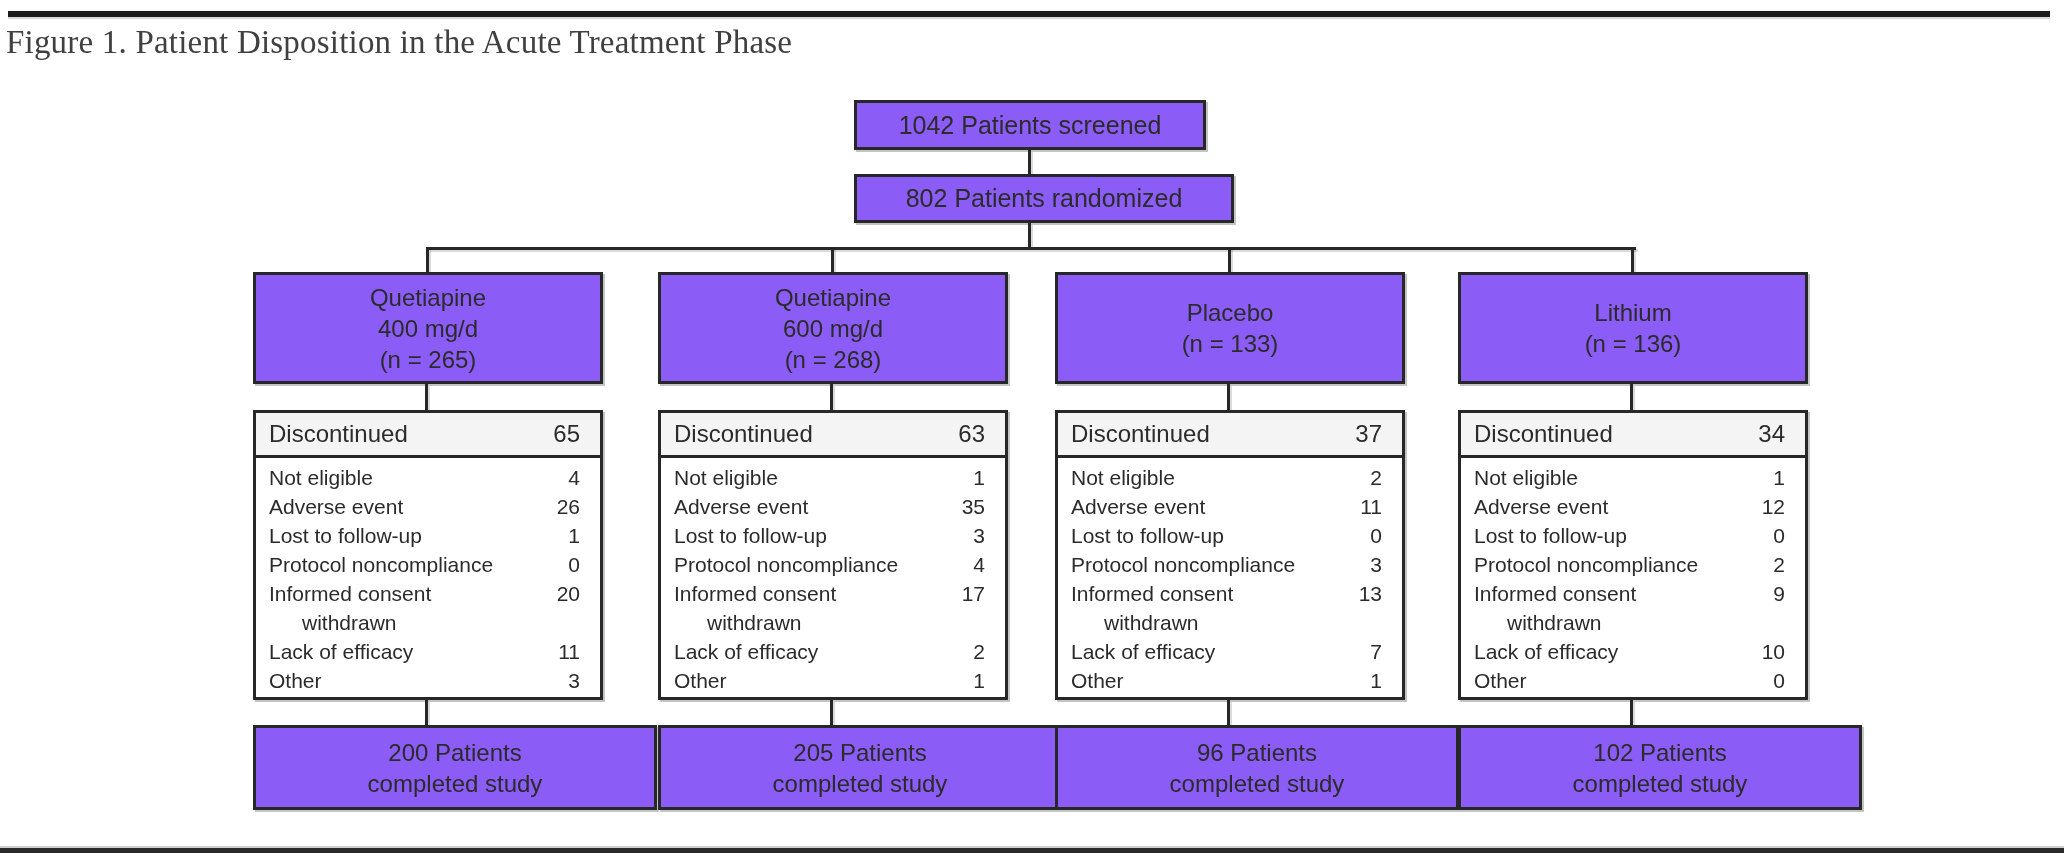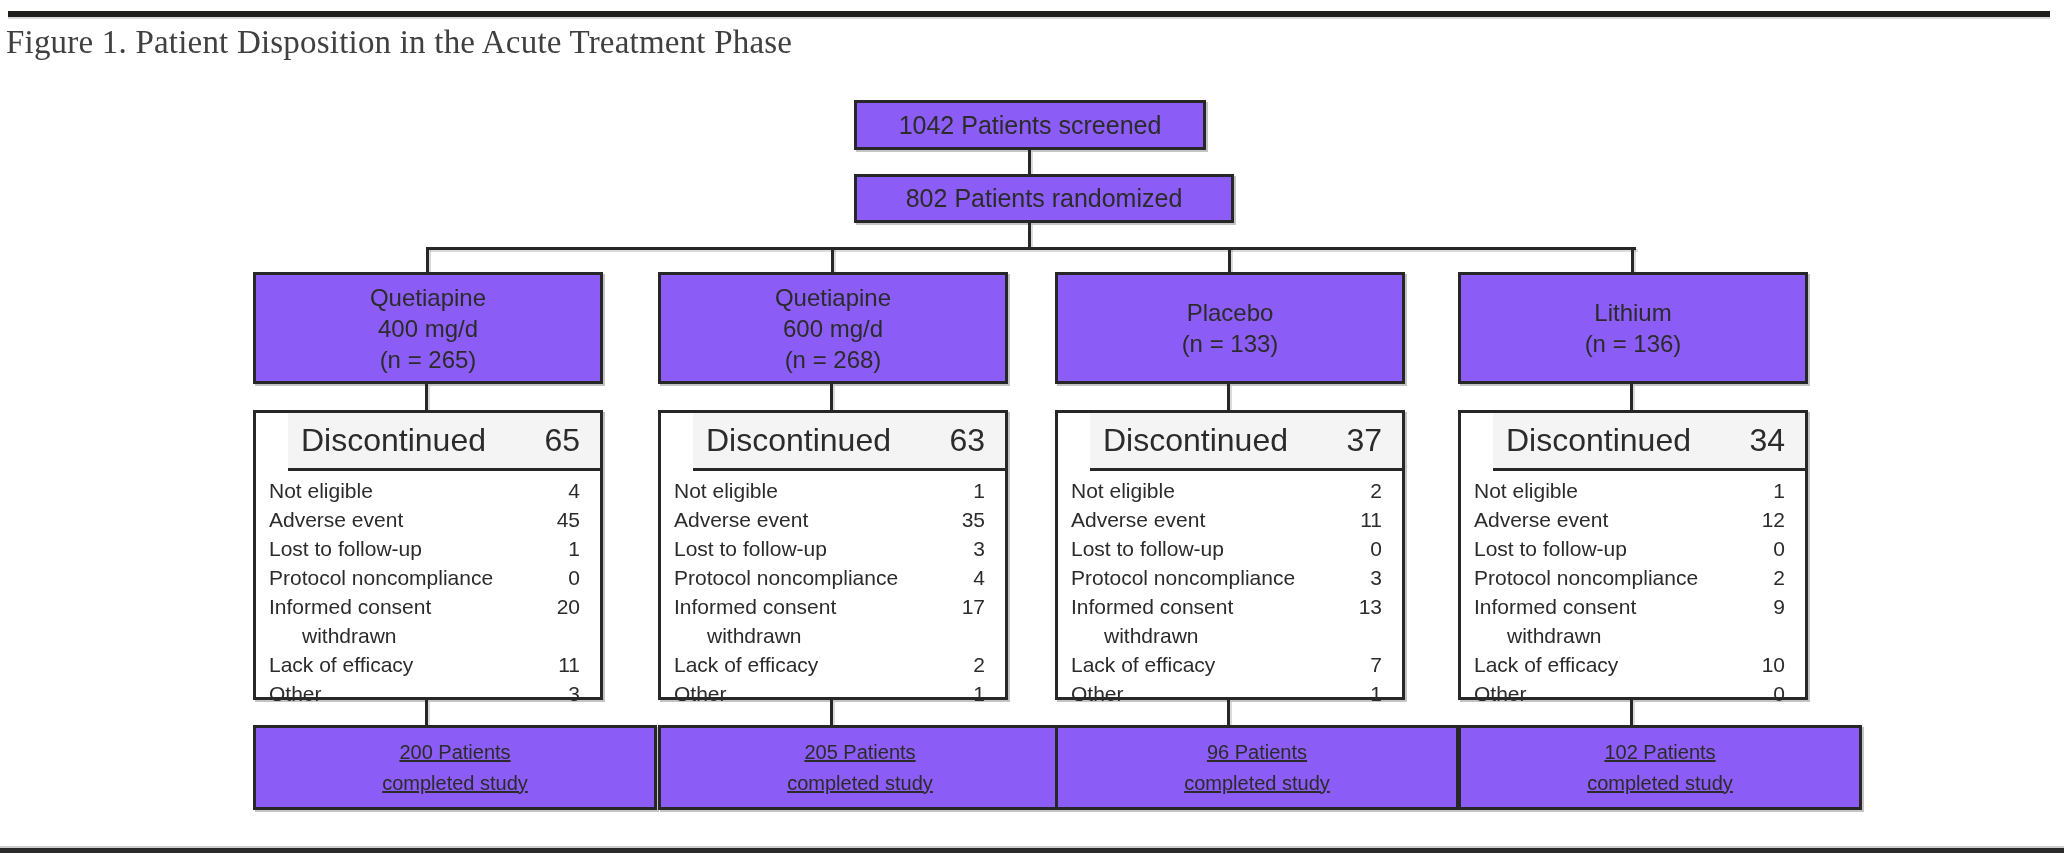--- a/index.html
+++ b/index.html
@@ -65,33 +65,33 @@
   .arm-box   { left: 0; top: 0; width: 350px; height: 112px; font-size: 24px; line-height: 31px; }
   .drop      { left: 172px; }
   .drop-a    { top: 112px; height: 26px; }
   .drop-b    { top: 428px; height: 25px; }
 
   .dtable {
     position: absolute; left: 0; top: 138px; width: 350px; height: 290px;
     background: #ffffff; border: 3px solid #272727; box-shadow: 2px 2px 0 #c4c4c4;
   }
   .t-header {
-    height: 58px; background: #f4f4f4; border-bottom: 3px solid #272727;
+    height: 45px; background: #f4f4f4; border-bottom: 3px solid #272727;
     display: flex; justify-content: space-between; align-items: center;
-    padding: 0 20px 0 13px; font-size: 32px; margin-left: 32px;
+    padding: 0 20px 0 13px; font-size: 24px;
   }
   .t-body { padding-top: 5px; font-size: 21px; }
   .row {
     display: flex; justify-content: space-between; align-items: flex-start;
     padding: 0 20px 0 13px; line-height: 29px;
   }
   .row .lbl .l1, .row .lbl .l2 { display: block; }
   .row .lbl .l2 { padding-left: 33px; }
 
-  .completed { left: 0; top: 453px; width: 404px; height: 85px; font-size: 20px; line-height: 31px; text-decoration: underline; }
+  .completed { left: 0; top: 453px; width: 404px; height: 85px; font-size: 24px; line-height: 31px; }
 </style>
 </head>
 <body>
 
 <div class="page">
 
   <div class="top-rule"></div>
   <h1 class="fig-title">Figure 1. Patient Disposition in the Acute Treatment Phase</h1>
 
   <div>
@@ -122,21 +122,21 @@
           <span>Discontinued</span>
           <span>65</span>
         </div>
         <div class="t-body">
           <div class="row">
             <span class="lbl">Not eligible</span>
             <span class="val">4</span>
           </div>
           <div class="row">
             <span class="lbl">Adverse event</span>
-            <span class="val">45</span>
+            <span class="val">26</span>
           </div>
           <div class="row">
             <span class="lbl">Lost to follow-up</span>
             <span class="val">1</span>
           </div>
           <div class="row">
             <span class="lbl">Protocol noncompliance</span>
             <span class="val">0</span>
           </div>
           <div class="row">

